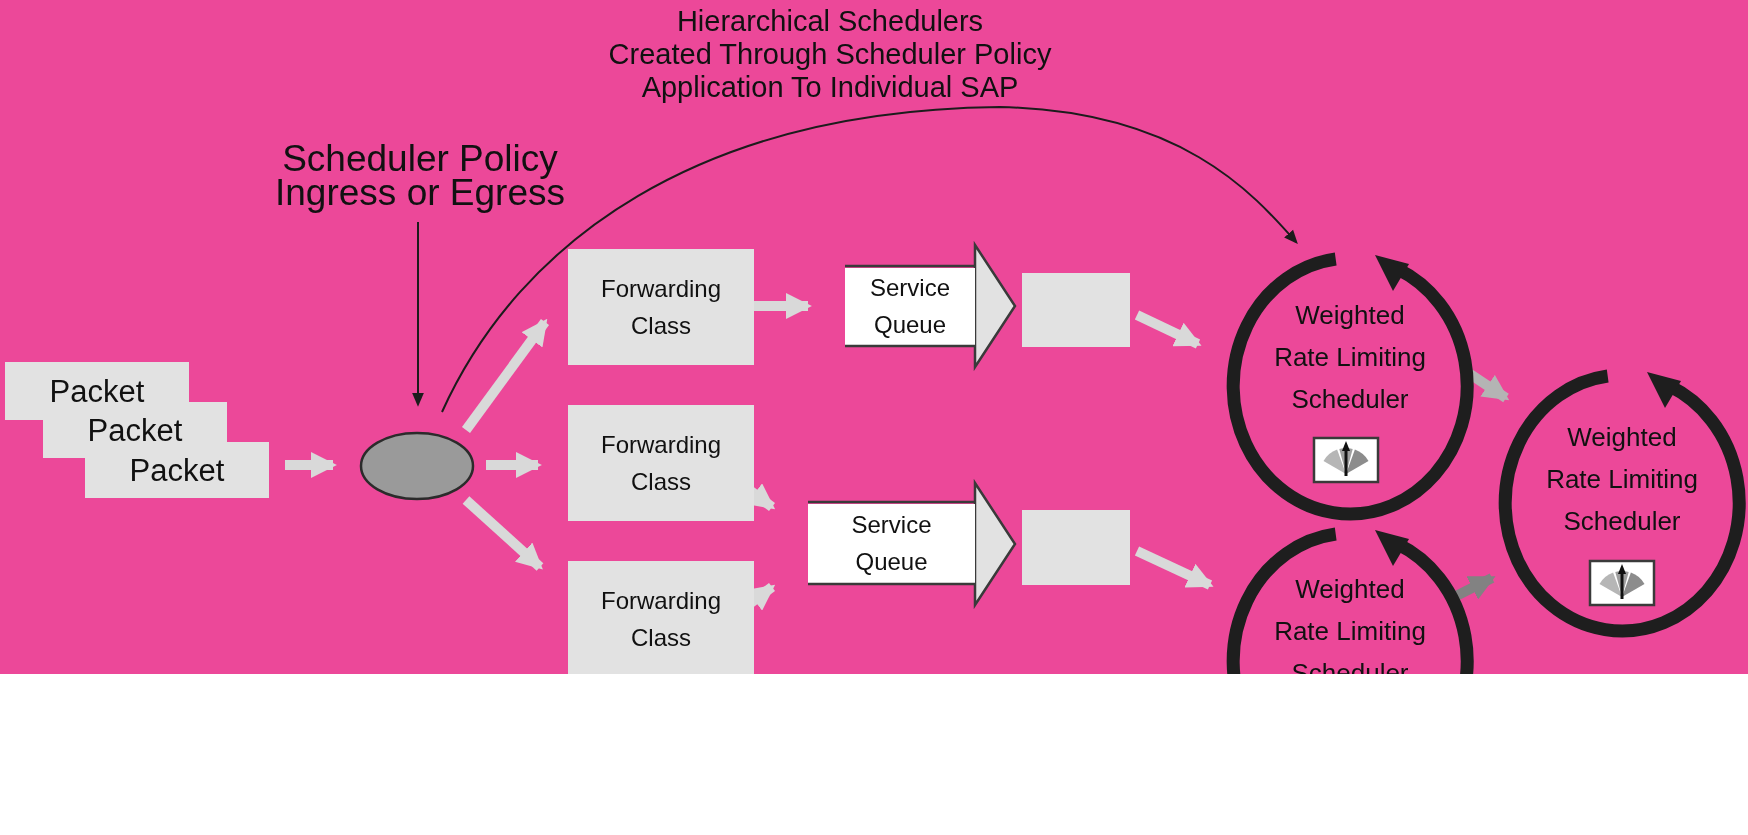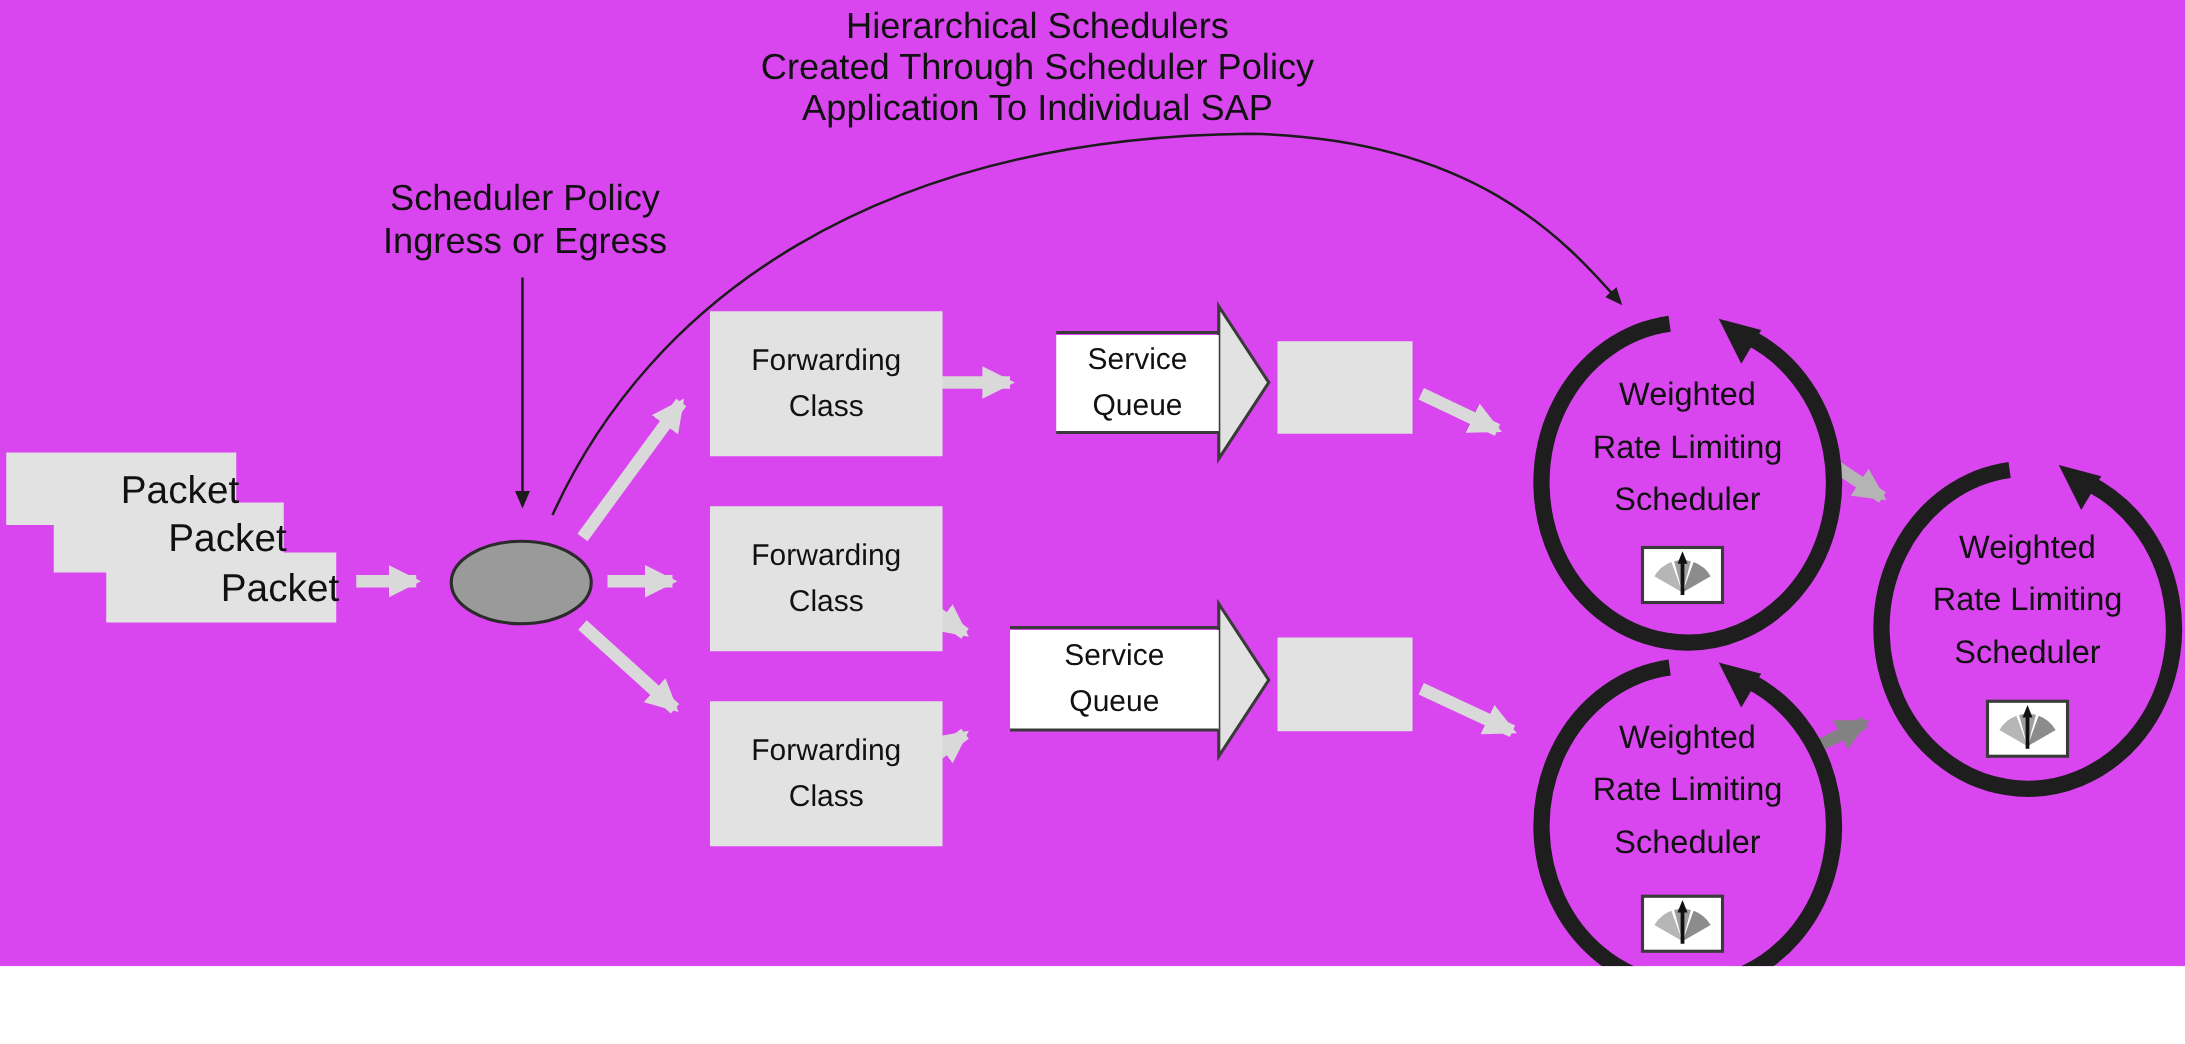--- a/index.html
+++ b/index.html
@@ -1,28 +1,28 @@
 <!DOCTYPE html>
 <html style="--box-fill: #e2e2e2; --arrow-light: #d9d9d9; --arrow-mid: #b4b4b4; --arrow-dark: #828282; --sap-fill: #9a9a9a; --ring: #1e1e1e; --outline: #3a3a3a; --gauge-light: #b6b6b6; --gauge-mid: #9f9f9f; --gauge-dark: #8c8c8c; --text: #111111;"><head>
 <meta charset="utf-8">
 <style>
   html,body{margin:0;padding:0;background:#ffffff;}
   #canvas{
-    position:relative;width:1748px;height:773px;background:#d946ef;overflow:hidden;
+    position:relative;width:1748px;height:674px;background:#ec4899;overflow:hidden;
     font-family:"Liberation Sans","DejaVu Sans",sans-serif;color:var(--text,#111);
   }
   #gfx{position:absolute;left:0;top:0;width:1748px;height:835px;z-index:1;}
   .lbl{
     position:absolute;z-index:2;display:flex;align-items:center;justify-content:center;
     text-align:center;white-space:pre-line;line-height:37px;font-size:24px;color:var(--text,#111);
   }
   .graybox{position:absolute;z-index:1;background:var(--box-fill,#e2e2e2);}
   .title{font-size:29px;line-height:33px;}
-  .policy{font-size:29px;line-height:34px;}
-  .packet{font-size:31px;margin-left:47px;}
+  .policy{font-size:37px;line-height:34px;}
+  .packet{font-size:31px;}
   .sched-lbl{font-size:26px;line-height:42px;}
   .sap-lbl{color:#ffffff;font-size:33px;letter-spacing:1px;}
   .figid{font-family:"Liberation Serif","DejaVu Serif",serif;font-style:italic;
     font-size:26px;justify-content:flex-end;}
   .arr-light{stroke:var(--arrow-light,#d9d9d9);}
   .arr-mid{stroke:var(--arrow-mid,#b4b4b4);}
   .arr-dark{stroke:var(--arrow-dark,#828282);}
   .thin{stroke:#1c1c1c;fill:none;}
   .sq-outline{stroke:var(--outline,#3a3a3a);}
 </style>

